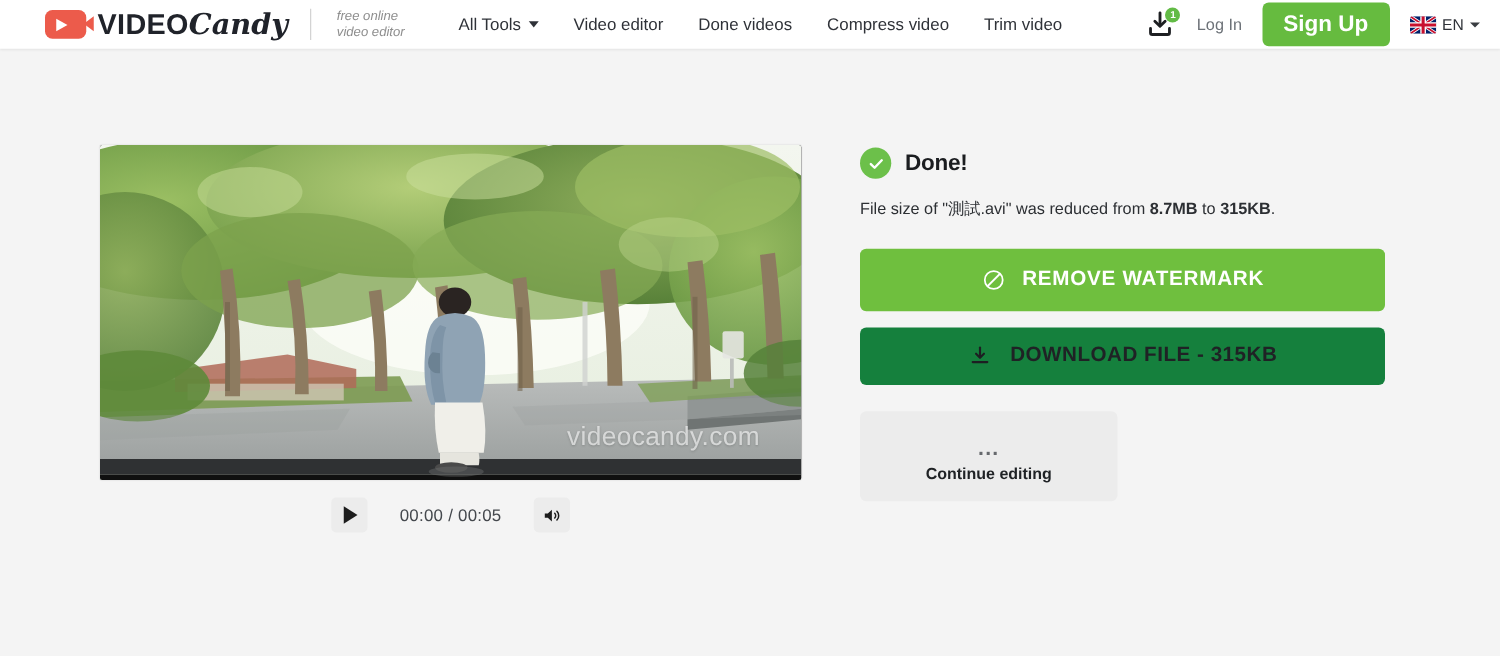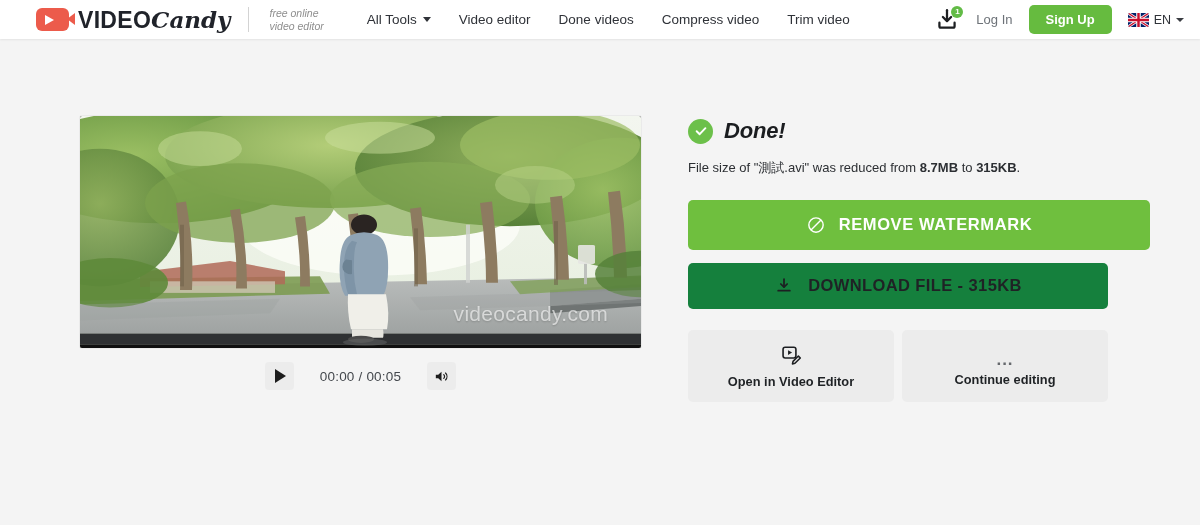--- a/index.html
+++ b/index.html
@@ -126,21 +126,21 @@
     line-height: 1;
   }
   .login-link {
     font-size: 13px;
     color: #6d7278;
     cursor: pointer;
   }
   .signup-btn {
     background: #66bb3f;
     color: #fff;
-    font-size: 13px;
+    font-size: 18px;
     font-weight: 700;
     border: none;
     border-radius: 5px;
     padding: 7px 17px;
     cursor: pointer;
     font-family: inherit;
   }
   .lang {
     display: flex;
     align-items: center;
@@ -165,21 +165,21 @@
   .main {
     display: flex;
     padding: 77px 0 0 80px;
     gap: 47px;
   }
 
   
   .player-col { width: 561px; }
   .video-frame {
     width: 561px;
-    height: 232px;
+    height: 268px;
     background: #0e0e0e;
     border-radius: 2px;
     overflow: hidden;
     position: relative;
     box-shadow: 0 0 0 1px rgba(0,0,0,.04);
   }
   .video-frame svg { display: block; width: 100%; height: 100%; }
   .watermark {
     position: absolute;
     right: 33px;
@@ -234,36 +234,35 @@
   .check-circle {
     width: 25px; height: 25px;
     border-radius: 50%;
     background: #6cc04a;
     display: flex;
     align-items: center;
     justify-content: center;
     flex: 0 0 auto;
   }
   .done-title {
-    font-size: 22px;
+    font-size: 18px;
     font-weight: 700;
     color: #1b1d20;
     letter-spacing: -.2px;
-    font-style: italic;
   }
   .size-note {
     margin-top: 15px;
     font-size: 13px;
     color: #2c2f33;
     line-height: 1.45;
   }
   .size-note b { font-weight: 700; }
 
   .btn-primary {
-    width: 462px;
+    width: 420px;
     height: 50px;
     margin-top: 22px;
     background: #6fbf3e;
     border: none;
     border-radius: 5px;
     color: #fff;
     font-size: 16.5px;
     font-weight: 700;
     letter-spacing: .6px;
     display: flex;
@@ -528,28 +527,20 @@
       <svg viewBox="0 0 24 24" width="20" height="20">
         <path d="M12 3.6v9.2" stroke="#1d1f22" stroke-width="2.1" stroke-linecap="round" fill="none"></path>
         <path d="M8.2 9.6 12 13.4l3.8-3.8" stroke="#1d1f22" stroke-width="2.1" stroke-linecap="round" stroke-linejoin="round" fill="none"></path>
         <path d="M5 17.6h14" stroke="#1d1f22" stroke-width="2.1" stroke-linecap="round"></path>
       </svg>
       <span>DOWNLOAD FILE - 315KB</span>
     </button>
 
     <div class="tile-grid">
 
-      <button class="tile">
-        <svg viewBox="0 0 24 24" width="23" height="23">
-          <rect x="3.2" y="4.4" width="13.4" height="11.2" rx="2.2" stroke="#1d1f22" stroke-width="1.7" fill="none"></rect>
-          <path d="M8.4 7.6v4.8l4.2-2.4z" fill="#1d1f22"></path>
-          <path d="M13.6 19.2l5.6-5.6 2 2-5.6 5.6-2.6.6z" stroke="#1d1f22" stroke-width="1.6" fill="none" stroke-linejoin="round"></path>
-        </svg>
-        <span class="tile-label">Open in Video Editor</span>
-      </button>
 
 
       <button class="tile">
         <span class="dots">...</span>
         <span class="tile-label">Continue editing</span>
       </button>
 
     </div>
   </div>
 </div>

